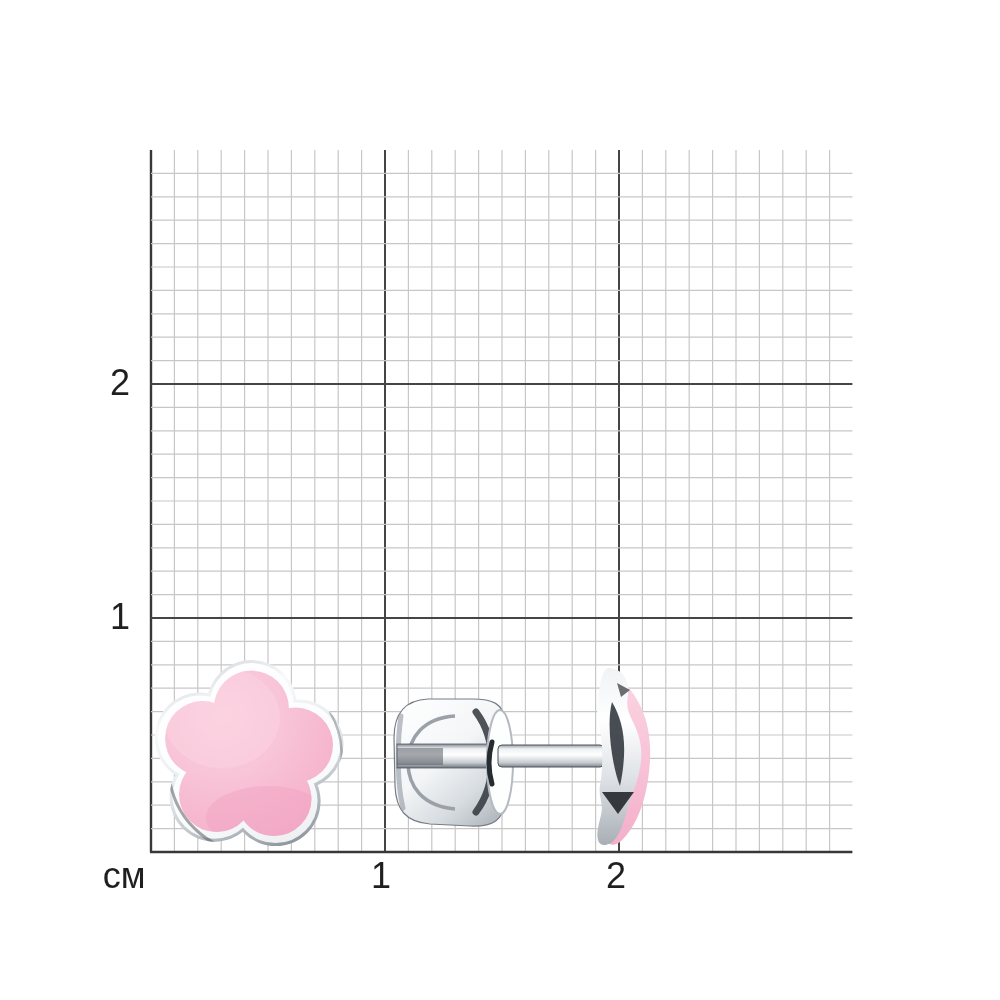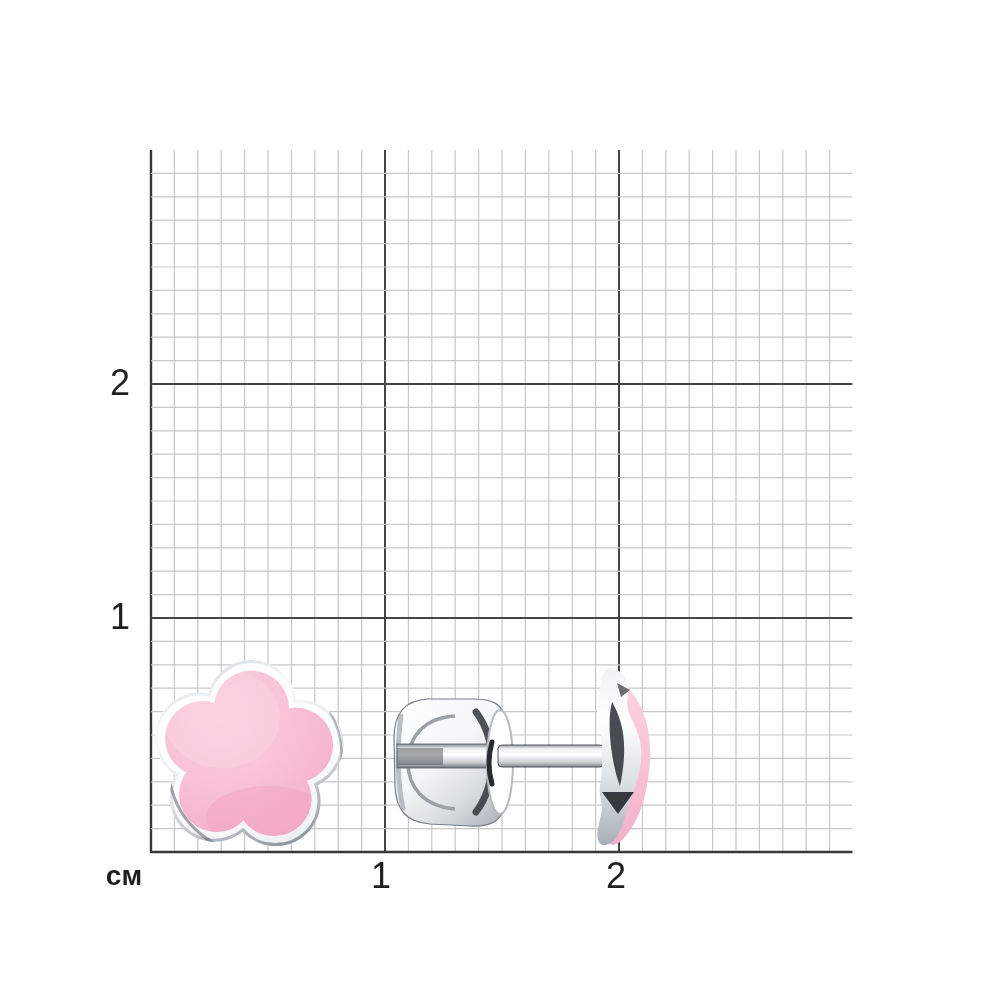--- a/index.html
+++ b/index.html
@@ -8,22 +8,22 @@
     font-family:"Liberation Sans", sans-serif;overflow:hidden;
   }
   .scene{position:absolute;left:0;top:0;width:1000px;height:1000px;}
   .axis-label{
     position:absolute;color:#1f1f1f;font-size:36px;line-height:40px;
     font-weight:400;letter-spacing:0px;
   }
   .y-label{width:58px;text-align:right;}
   .x-label{width:40px;text-align:center;}
   .unit-label{
-    position:absolute;color:#1f1f1f;font-size:28px;line-height:40px;
-    width:48px;text-align:center;font-weight:700;
+    position:absolute;color:#1f1f1f;font-size:36px;line-height:40px;
+    width:48px;text-align:center;font-weight:400;
   }
 </style>
 </head>
 <body>
 
 <div class="stage">
 
   <svg class="scene" viewBox="0 0 1000 1000">
     <defs>
       <linearGradient id="silverFlower" gradientUnits="userSpaceOnUse" x1="210" y1="665" x2="290" y2="865">

